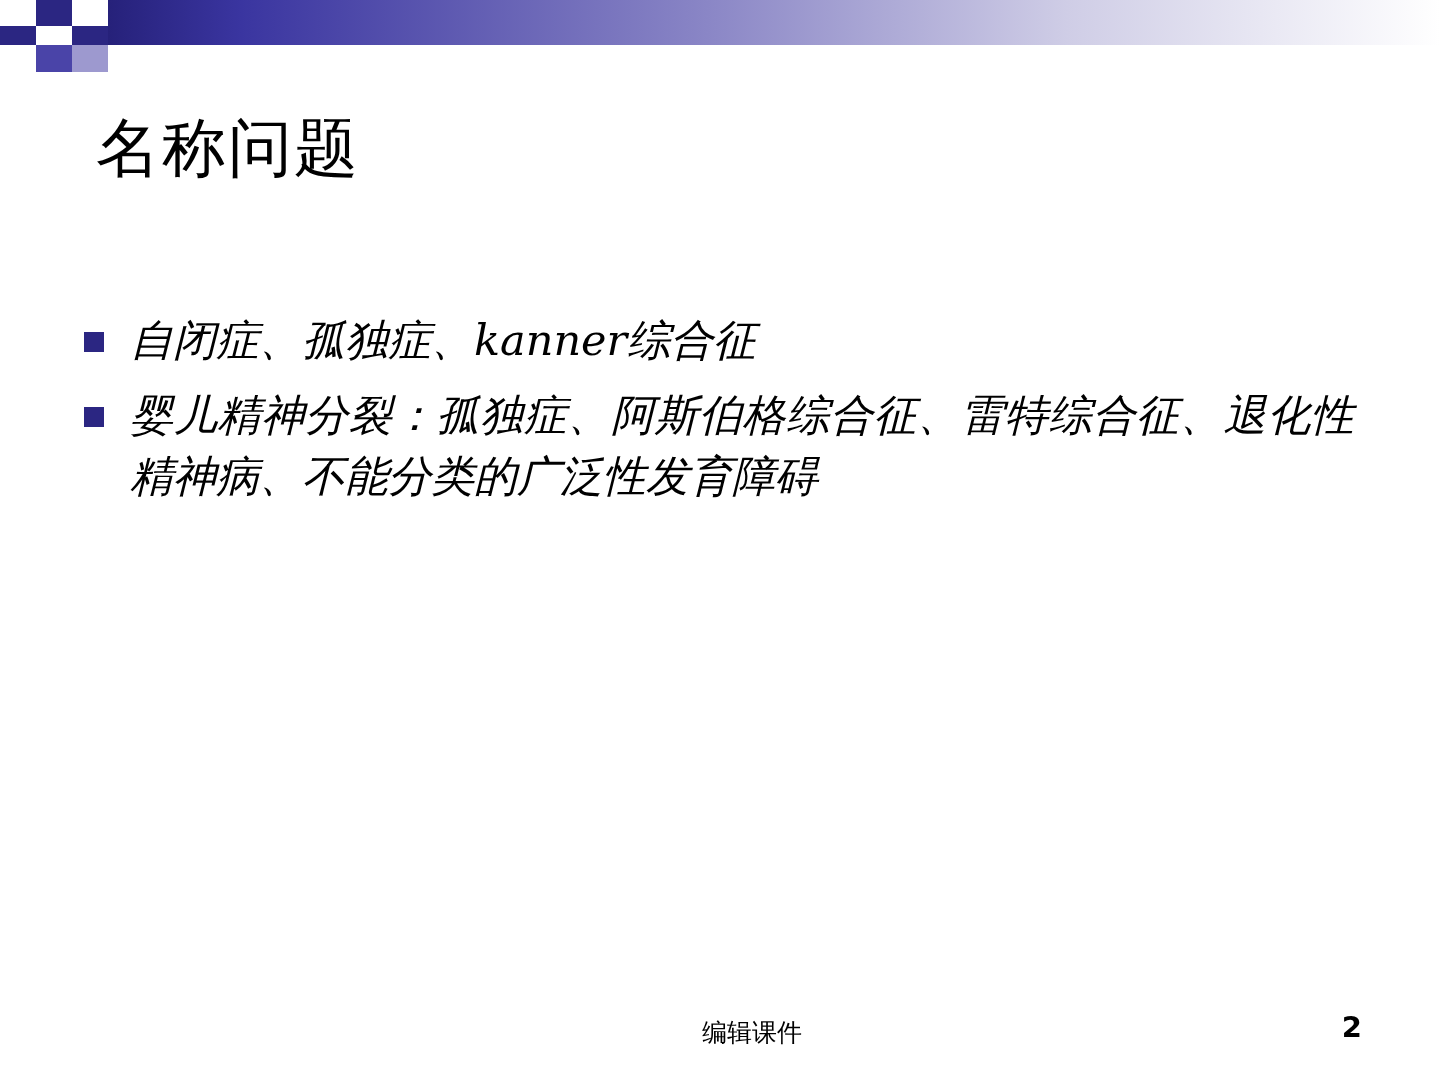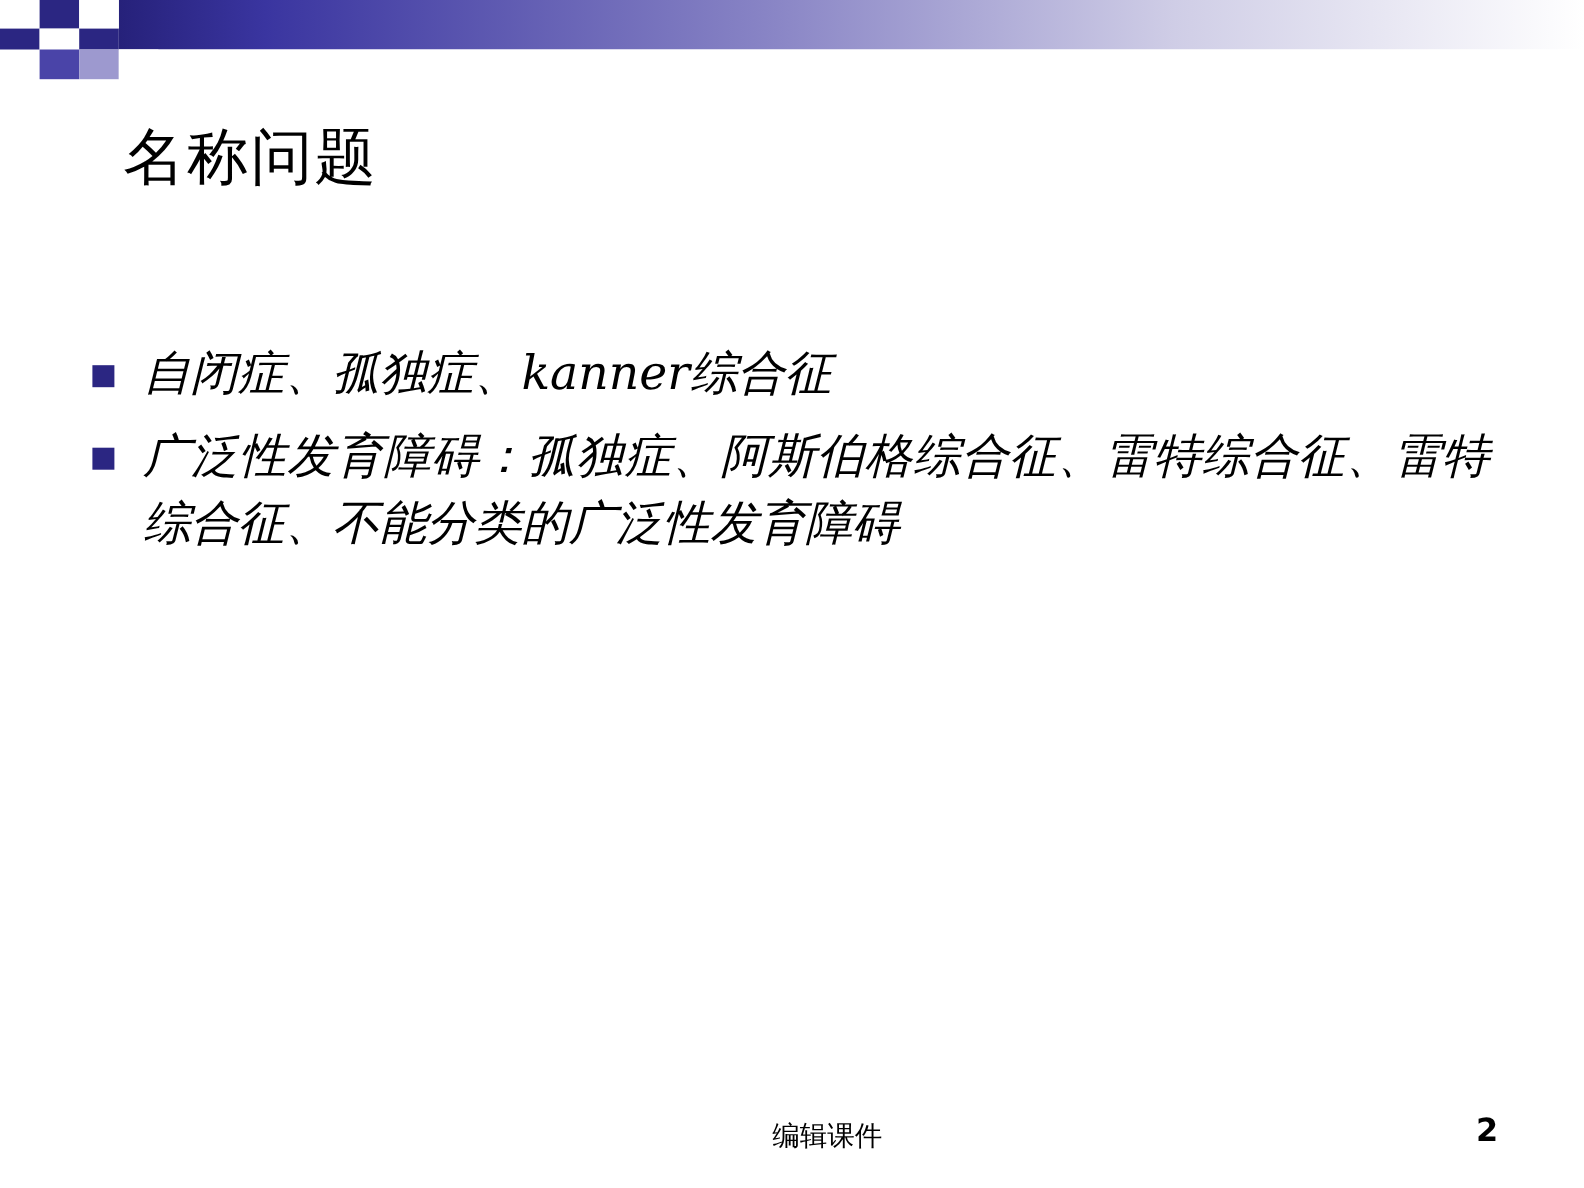--- a/index.html
+++ b/index.html
@@ -57,24 +57,24 @@
   .sq-d { left: 0px;   top: 26px; width: 36px; height: 19px; background: #2b2682; }
   .sq-e { left: 36px;  top: 26px; width: 36px; height: 19px; background: #ffffff; }
   .sq-f { left: 72px;  top: 26px; width: 36px; height: 19px; background: #2b2682; }
   .sq-g { left: 36px;  top: 45px; width: 36px; height: 27px; background: #4a44a8; }
   .sq-h { left: 72px;  top: 45px; width: 36px; height: 27px; background: #9d99cf; }
   .sq-i { left: 108px; top: 45px; width: 36px; height: 27px; background: #ffffff; }
 
   
   .title {
     position: absolute;
-    left: 112px;
+    left: 96px;
     top: 112px;
     width: 1250px;
-    font-size: 56px;
+    font-size: 64px;
     line-height: 1.15;
     color: #000000;
     font-family: "DejaVu Serif", "Liberation Serif", serif;
     letter-spacing: 2px;
     white-space: nowrap;
   }
 
   
   .body-list {
     position: absolute;
@@ -152,21 +152,21 @@
   <div class="body-list">
 
     <div class="bullet-row">
       <span class="bullet-marker"></span>
       <span class="bullet-text">自闭症、孤独症、kanner综合征</span>
     </div>
 
 
     <div class="bullet-row">
       <span class="bullet-marker"></span>
-      <span class="bullet-text">广泛性发育障碍：孤独症、阿斯伯格综合征、雷特综合征、雷特综合征、不能分类的广泛性发育障碍</span>
+      <span class="bullet-text">婴儿精神分裂：孤独症、阿斯伯格综合征、雷特综合征、退化性精神病、不能分类的广泛性发育障碍</span>
     </div>
 
 
   </div>
 
   <div class="footer-center">编辑课件</div>
   <div class="footer-page">2</div>
 
 </div>
 

